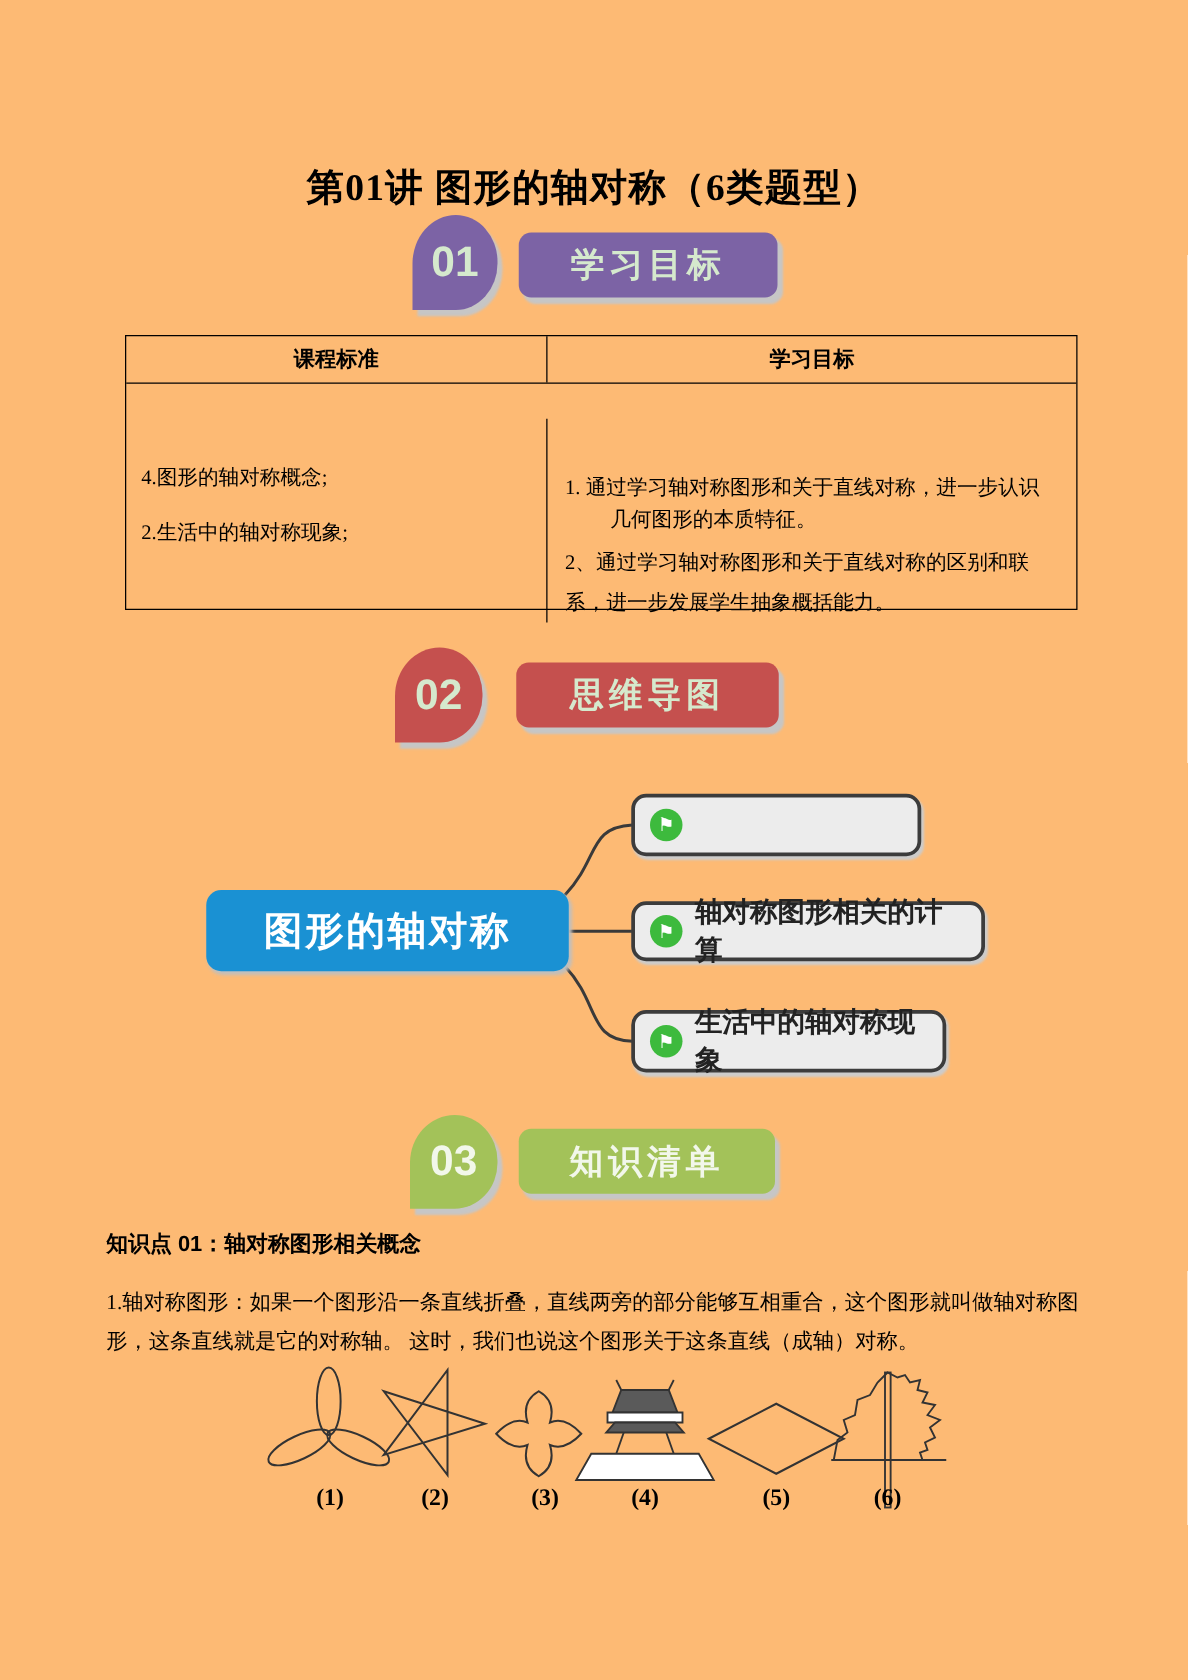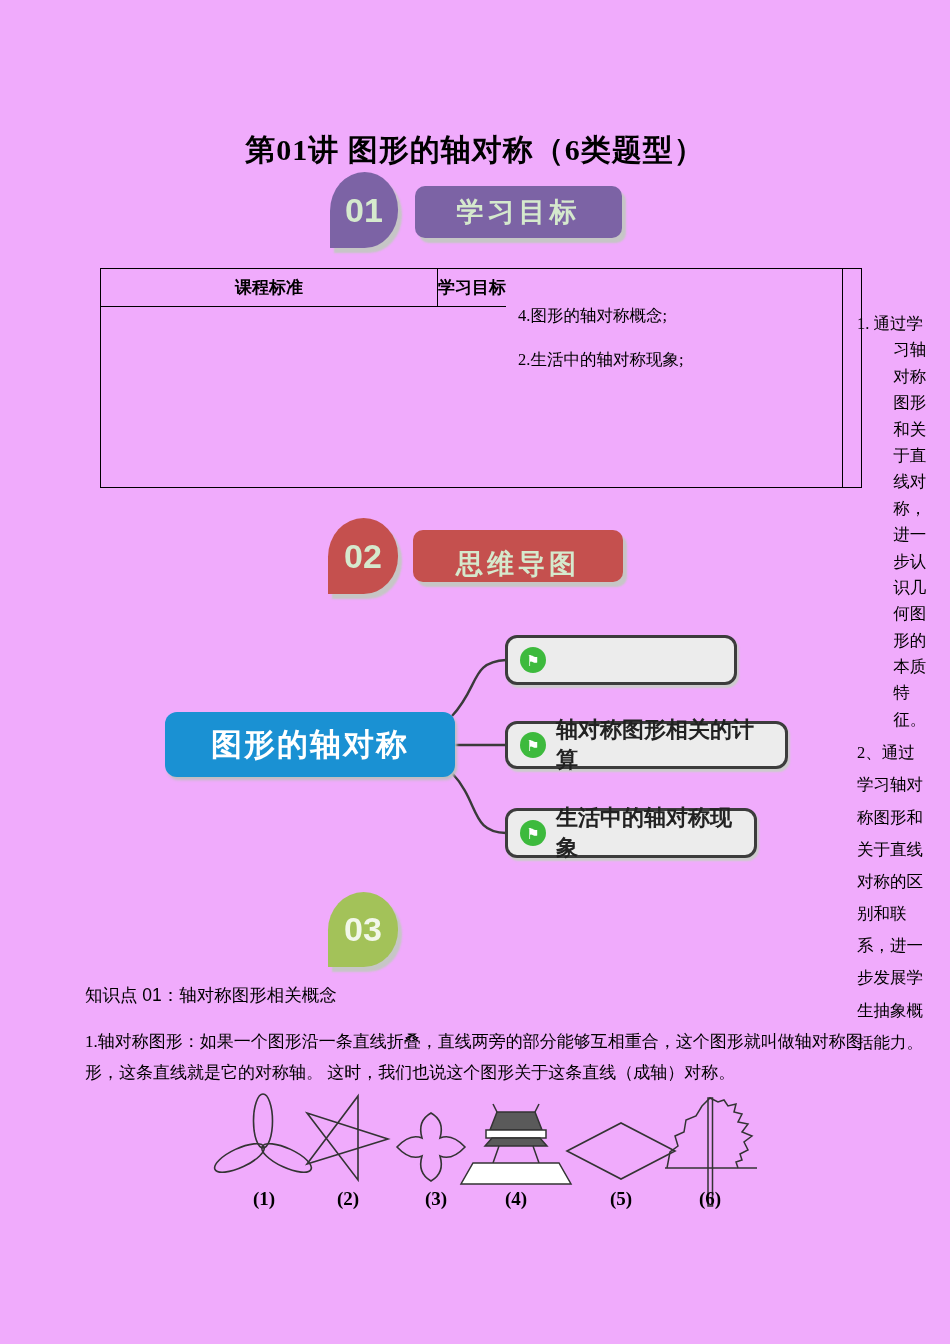--- a/index.html
+++ b/index.html
@@ -1,16 +1,16 @@
 <!DOCTYPE html>
 <html><head>
 <meta charset="utf-8">
 <style>
   html,body{margin:0;padding:0;background:#fff;}
-  .page{position:relative;width:950px;height:1344px;background:#f0abfc;overflow:hidden;
+  .page{position:relative;width:950px;height:1344px;background:#fdba74;overflow:hidden;
         font-family:"Liberation Serif","DejaVu Serif",serif;color:#000;}
 
   
   .title{position:absolute;top:110px;left:0;width:100%;text-align:center;
          font-size:30px;font-weight:bold;letter-spacing:1px;}
 
   
   .badge-drop{position:absolute;display:flex;align-items:center;justify-content:center;
               border-radius:52% 50% 50% 0;box-shadow:4px 5px 2px #c6c6c6;
               font-family:"Liberation Sans","DejaVu Sans",sans-serif;font-weight:bold;
@@ -18,21 +18,21 @@
   .badge-pill{position:absolute;display:flex;align-items:center;justify-content:center;
               border-radius:10px;box-shadow:4px 5px 2px #c6c6c6;letter-spacing:4px;
               font-family:"Liberation Sans","DejaVu Sans",sans-serif;font-weight:bold;
               font-size:27px;color:#d5e9cd;}
   .c-purple{background:#7c63a5;}
   .c-red{background:#c5504e;}
   .c-green{background:#a3c259;color:#f2f7ea;}
 
   
   .info-table{position:absolute;left:100px;top:268px;width:762px;height:220px;
-              border:1.5px solid #000;box-sizing:border-box;display:flex;flex-direction:row;}
+              border:1.5px solid #000;box-sizing:border-box;display:flex;flex-direction:column;gap:28px;}
   .t-head{display:flex;height:37px;border-bottom:1.5px solid #000;flex:none;}
   .th{display:flex;align-items:center;justify-content:center;font-weight:bold;font-size:17px;}
   .th-left{width:337px;border-right:1.5px solid #000;box-sizing:border-box;}
   .th-right{flex:1;}
   .t-body{display:flex;flex:1;}
   .td-left{width:337px;border-right:1.5px solid #000;box-sizing:border-box;
            padding:36px 10px 0 12px;font-size:16.5px;}
   .td-left p{margin:0 0 22px 0;}
   .td-right{flex:1;padding:42px 14px 0 14px;font-size:16.5px;box-sizing:border-box;}
   .goal-1{margin:0 0 4px 0;padding-left:2.2em;text-indent:-2.2em;line-height:1.6;}
@@ -50,21 +50,21 @@
   .mm-b1{left:505px;top:635px;width:232px;height:50px;}
   .mm-b2{left:505px;top:721px;width:283px;height:48px;}
   .mm-b3{left:505px;top:808px;width:252px;height:50px;}
   .flag{width:26px;height:26px;border-radius:50%;background:#3dba3d;color:#fff;flex:none;
         display:flex;align-items:center;justify-content:center;font-size:15px;line-height:1;}
   .mm-svg{position:absolute;left:0;top:600px;}
 
   
   .kp-heading{position:absolute;left:85px;top:983px;
               font-family:"Liberation Sans","DejaVu Sans",sans-serif;
-              font-weight:normal;font-size:17.5px;}
+              font-weight:bold;font-size:17.5px;}
   .kp-text{position:absolute;left:85px;top:1026px;width:786px;font-size:17px;line-height:1.85;}
 
   
   .fig-svg{position:absolute;left:0;top:1088px;}
   .fig-label{position:absolute;top:1188px;width:60px;text-align:center;
              font-weight:bold;font-size:19px;font-family:"Liberation Serif",serif;}
 </style>
 </head>
 <body>
 
@@ -89,24 +89,24 @@
         <p>4.图形的轴对称概念;</p>
         <p>2.生活中的轴对称现象;</p>
       </div>
       <div class="td-right">
         <p class="goal-1">1.  通过学习轴对称图形和关于直线对称，进一步认识几何图形的本质特征。</p>
         <p class="goal-2">2、通过学习轴对称图形和关于直线对称的区别和联系，进一步发展学生抽象概括能力。</p>
       </div>
     </div>
   </div>
 
-  <div class="badge-drop c-red" style="left:328px;top:518px;width:70px;height:76px;">
+  <div class="badge-drop c-red" style="left:316px;top:518px;width:70px;height:76px;">
     <span>02</span>
   </div>
-  <div class="badge-pill c-red" style="left:413px;top:530px;width:210px;height:52px;align-items:flex-end;">
+  <div class="badge-pill c-red" style="left:413px;top:530px;width:210px;height:52px;">
     <span>思维导图</span>
   </div>
 
   <svg class="mm-svg" width="950" height="300" viewBox="0 600 950 300">
     <path d="M 452 716 C 480 686, 470 662, 506 660" fill="none" stroke="#3a3a3a" stroke-width="2.4"></path>
     <path d="M 455 745 L 508 745" fill="none" stroke="#3a3a3a" stroke-width="2.4"></path>
     <path d="M 452 773 C 480 803, 470 832, 506 833" fill="none" stroke="#3a3a3a" stroke-width="2.4"></path>
   </svg>
 
   <div class="mm-root">
@@ -119,20 +119,23 @@
     <span class="flag">⚑</span>
     <span>轴对称图形相关的计算</span>
   </div>
   <div class="mm-branch mm-b3">
     <span class="flag">⚑</span>
     <span>生活中的轴对称现象</span>
   </div>
 
   <div class="badge-drop c-green" style="left:328px;top:892px;width:70px;height:75px;">
     <span>03</span>
+  </div>
+  <div class="badge-pill c-green" style="left:415px;top:903px;width:205px;height:52px;">
+    <span>知识清单</span>
   </div>
 
   <div class="kp-heading">知识点 01：轴对称图形相关概念</div>
   <div class="kp-text">1.轴对称图形：如果一个图形沿一条直线折叠，直线两旁的部分能够互相重合，这个图形就叫做轴对称图形，这条直线就是它的对称轴。 这时，我们也说这个图形关于这条直线（成轴）对称。</div>
 
   <svg class="fig-svg" width="950" height="130" viewBox="0 1088 950 130">
 
     <g transform="translate(263,1147)" fill="none" stroke="#333" stroke-width="1.6">
       <ellipse cx="0" cy="-26" rx="9.5" ry="27"></ellipse>
       <ellipse cx="0" cy="-26" rx="9.5" ry="27" transform="rotate(115)"></ellipse>

